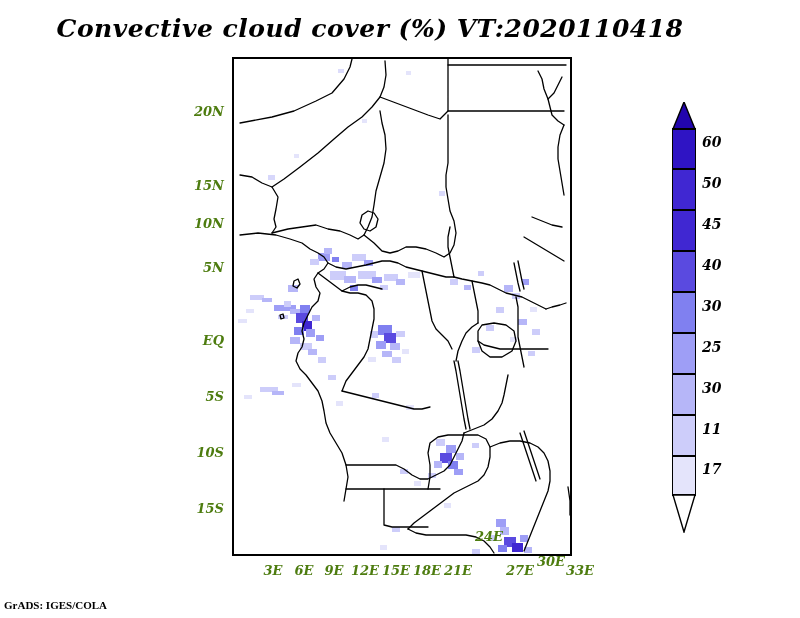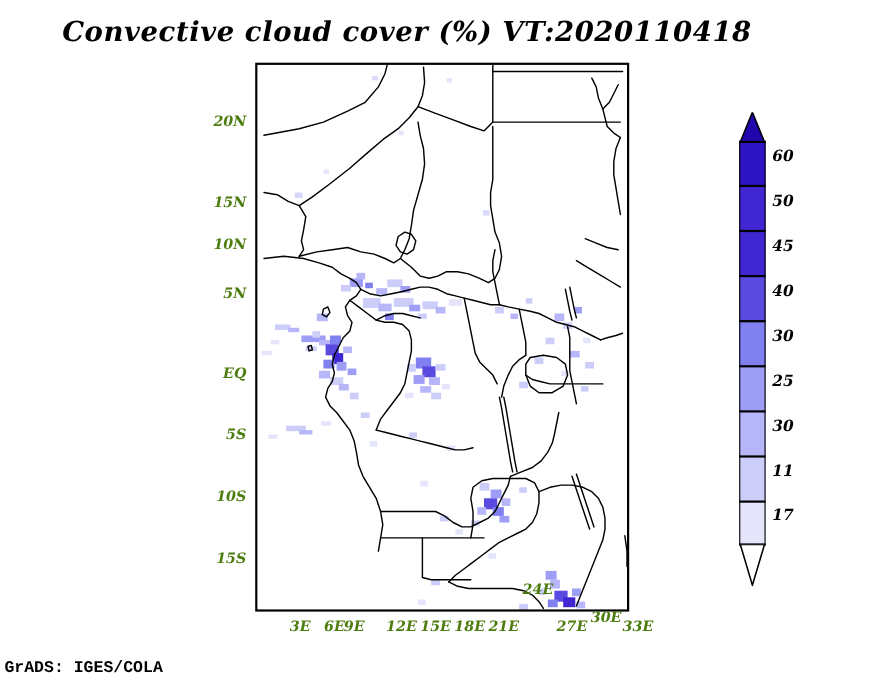--- a/index.html
+++ b/index.html
@@ -18,22 +18,22 @@
     font-weight:700;font-size:13px;color:#4d7c0f;white-space:nowrap;}
   .ylabel{text-align:right;transform:translateY(-50%);}
   .xlabel{text-align:center;transform:translateX(-50%);margin-left:11px;}
   #cbar{position:absolute;left:672px;top:128px;width:24px;height:368px;padding-left:40px;}
   .cbseg{position:absolute;left:0;width:24px;border-left:1px solid #000;
     border-right:1px solid #000;box-sizing:border-box;}
   .cbline{position:absolute;left:0;width:24px;height:2px;background:#000;}
   .cblabel{position:absolute;left:30px;font-family:"DejaVu Serif",serif;
     font-style:italic;font-weight:700;font-size:14px;color:#000;
     transform:translateY(-50%);white-space:nowrap;}
-  #footer{position:absolute;left:4px;top:599px;font-family:Liberation Mono, monospace;
-    font-weight:700;font-size:15px;color:#000;white-space:nowrap;}
+  #footer{position:absolute;left:4px;top:599px;font-family:Liberation Serif, serif;
+    font-weight:700;font-size:11px;color:#000;white-space:nowrap;}
 </style>
 </head>
 <body>
 
 <div id="title">Convective cloud cover (%) VT:2020110418</div>
 
 <div id="plot">
   <svg id="mapsvg" viewBox="0 0 340 499" preserveAspectRatio="none">
 
     <g>
@@ -274,21 +274,21 @@
   <div class="axlabel ylabel" style="left:178px;top:267px;width:46px">5N</div>
   <div class="axlabel ylabel" style="left:178px;top:340px;width:46px">EQ</div>
   <div class="axlabel ylabel" style="left:178px;top:396px;width:46px">5S</div>
   <div class="axlabel ylabel" style="left:178px;top:452px;width:46px">10S</div>
   <div class="axlabel ylabel" style="left:178px;top:508px;width:46px">15S</div>
 </div>
 
 <div>
   <div class="axlabel xlabel" style="left:262px;top:563px">3E</div>
   <div class="axlabel xlabel" style="left:293px;top:563px">6E</div>
-  <div class="axlabel xlabel" style="left:311px;top:563px">9E</div>
+  <div class="axlabel xlabel" style="left:323px;top:563px">9E</div>
   <div class="axlabel xlabel" style="left:354px;top:563px">12E</div>
   <div class="axlabel xlabel" style="left:385px;top:563px">15E</div>
   <div class="axlabel xlabel" style="left:416px;top:563px">18E</div>
   <div class="axlabel xlabel" style="left:447px;top:563px">21E</div>
   <div class="axlabel xlabel" style="left:478px;top:529px">24E</div>
   <div class="axlabel xlabel" style="left:509px;top:563px">27E</div>
   <div class="axlabel xlabel" style="left:540px;top:554px">30E</div>
   <div class="axlabel xlabel" style="left:569px;top:563px">33E</div>
 </div>
 

